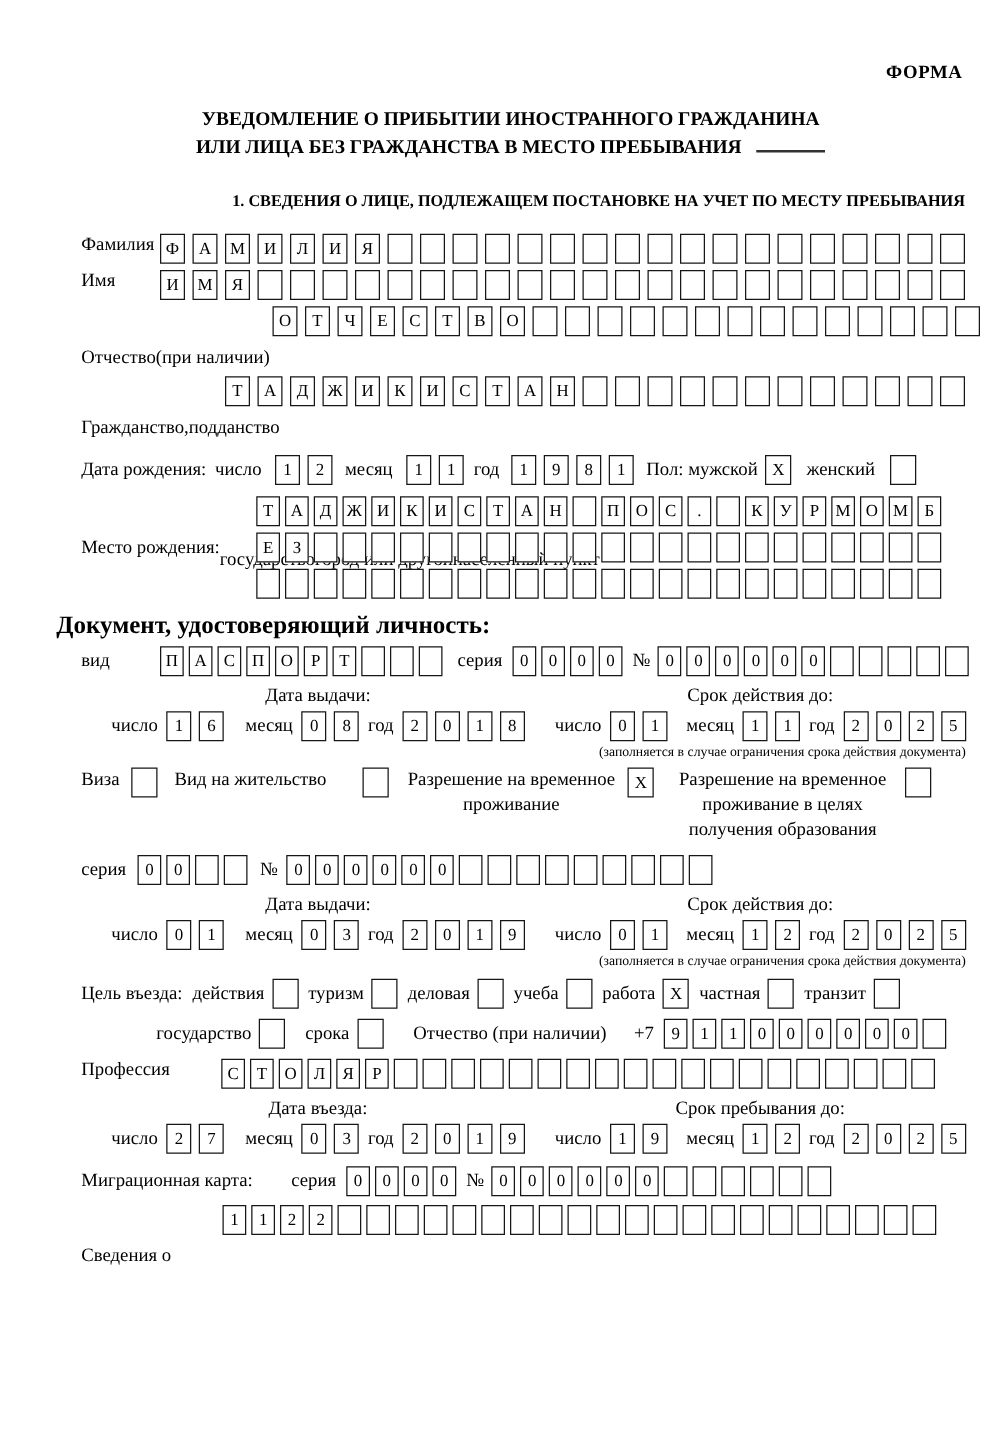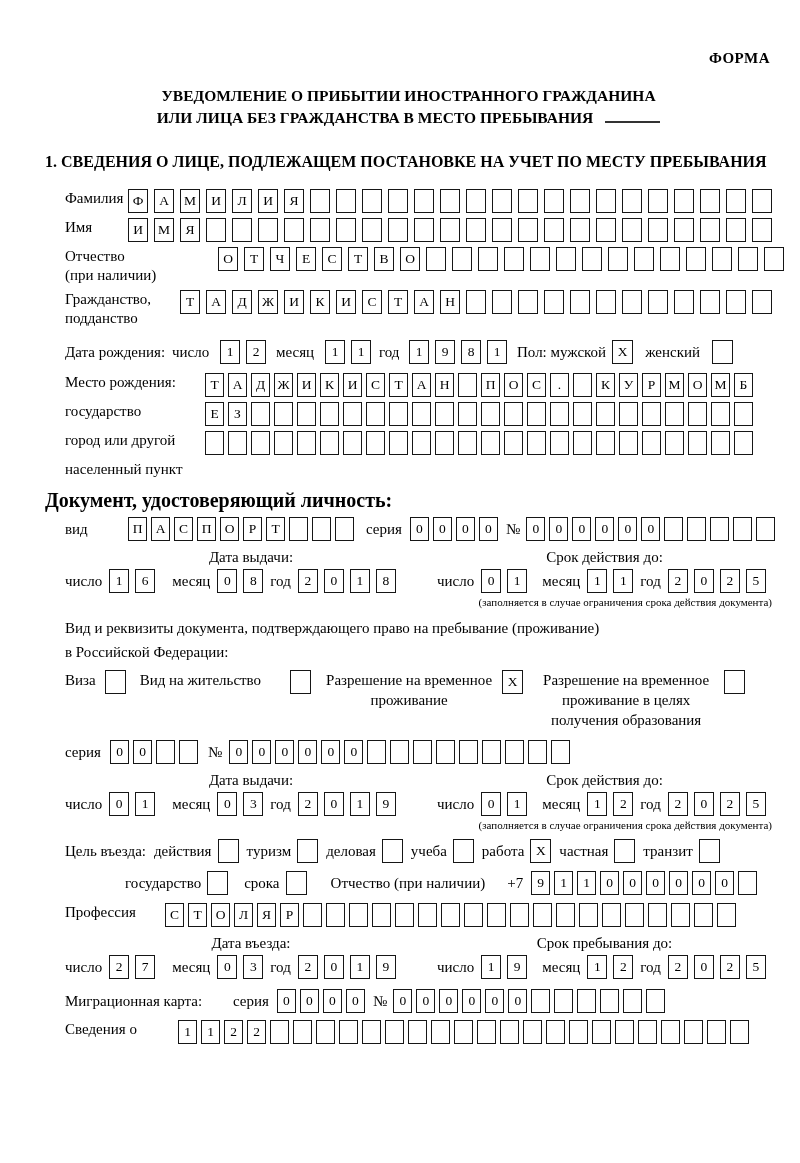--- a/index.html
+++ b/index.html
@@ -5,35 +5,35 @@
   html,body{margin:0;padding:0;background:#fff;}
   body{width:800px;height:1163px;font-family:"Liberation Serif",serif;color:#000;overflow:hidden;}
   .page{box-sizing:border-box;width:800px;height:1163px;padding:34px 28px 0 65px;}
   
   .hdr{margin-left:555px;font-size:13.5px;line-height:17px;}
   .hdr .gap{margin-top:5px;}
   .forma{font-weight:bold;font-size:15px;text-align:right;margin:16px 2px 0 0;letter-spacing:.5px;}
   
   .title{font-weight:bold;font-size:15.5px;text-align:center;line-height:22px;margin:18px 0 0 -20px;}
   .blank-line{display:inline-block;width:55px;border-bottom:2px solid #333;margin-left:12px;vertical-align:baseline;}
-  .sec{font-weight:bold;font-size:16px;margin:24px 0 0 -20px;text-align:left;}
+  .sec{font-weight:bold;font-size:13px;margin:24px 0 0 -20px;text-align:right;}
   
   .frow{display:flex;align-items:flex-start;margin-top:5px;}
   .lbl{font-size:15px;line-height:19px;flex-shrink:0;}
   .w63{width:63px;}.w100{width:100px;}.w115{width:115px;}.w140{width:140px;}.w153{width:153px;}
-  .lblcol{display:flex;flex-direction:column;flex-shrink:0;}
+  .lblcol{display:flex;flex-direction:row;flex-shrink:0;margin-top:32px;}
   .cells{display:inline-flex;gap:6px;flex-shrink:0;}
   .cells.d{gap:4px;}
   .cb{box-sizing:border-box;width:20px;height:24px;border:1.6px solid #161616;display:inline-flex;align-items:center;justify-content:center;font-size:13.5px;line-height:1;background:#fff;}
   .cells.d .cb{width:19px;}
   .stack{display:flex;flex-direction:column;gap:5px;}
   .dochead{font-weight:bold;font-size:20px;text-align:left;margin:10px 0 2px -20px;}
   
   .dates{display:flex;margin-top:8px;}
-  .dcol{display:flex;flex-direction:column;}
+  .dcol{display:flex;flex-direction:column;margin-left:24px;}
   .dcol .dhead{font-size:15px;text-align:center;margin-bottom:3px;}
   .dcol .drow{display:flex;align-items:center;gap:7px;font-size:15px;}
   .dcol-l{width:372px;}
   .dcol-r{flex:1;}
   .note{font-size:11px;text-align:right;margin-top:3px;}
   .intro{font-size:15px;line-height:24px;margin-top:8px;}
   
   .opts{display:flex;align-items:flex-start;margin-top:6px;gap:14px;}
   .opt{display:flex;align-items:flex-start;gap:9px;}
   .opt .olbl{font-size:15px;line-height:20px;}
@@ -385,24 +385,20 @@
             <span class="cb">2</span>
             <span class="cb">0</span>
             <span class="cb">2</span>
             <span class="cb">5</span>
           </span>
       </div>
       <div class="note">(заполняется в случае ограничения срока действия документа)</div>
     </div>
   </div>
 
-  <div class="intro">
-    <div>Вид и реквизиты документа, подтверждающего право на пребывание (проживание)</div>
-    <div>в Российской Федерации:</div>
-  </div>
 
   <div class="opts">
     <span class="opt">
       <span class="olbl">Виза</span>
       <span class="cells single">
           <span class="cb"></span>
         </span>
     </span>
     <span class="opt">
       <span class="olbl">Вид на жительство</span>
@@ -568,21 +564,21 @@
         <span class="cb">0</span>
         <span class="cb">0</span>
         <span class="cb">0</span>
         <span class="cb">0</span>
         <span class="cb">0</span>
         <span class="cb">0</span>
         <span class="cb"></span>
       </span>
   </div>
 
-  <div class="frow" style="margin-top:8px;">
+  <div class="frow" style="margin-top:8px;gap:12px;">
     <span class="lbl w100">Профессия</span>
     <span class="cells d">
         <span class="cb">С</span>
         <span class="cb">Т</span>
         <span class="cb">О</span>
         <span class="cb">Л</span>
         <span class="cb">Я</span>
         <span class="cb">Р</span>
         <span class="cb"></span>
         <span class="cb"></span>

